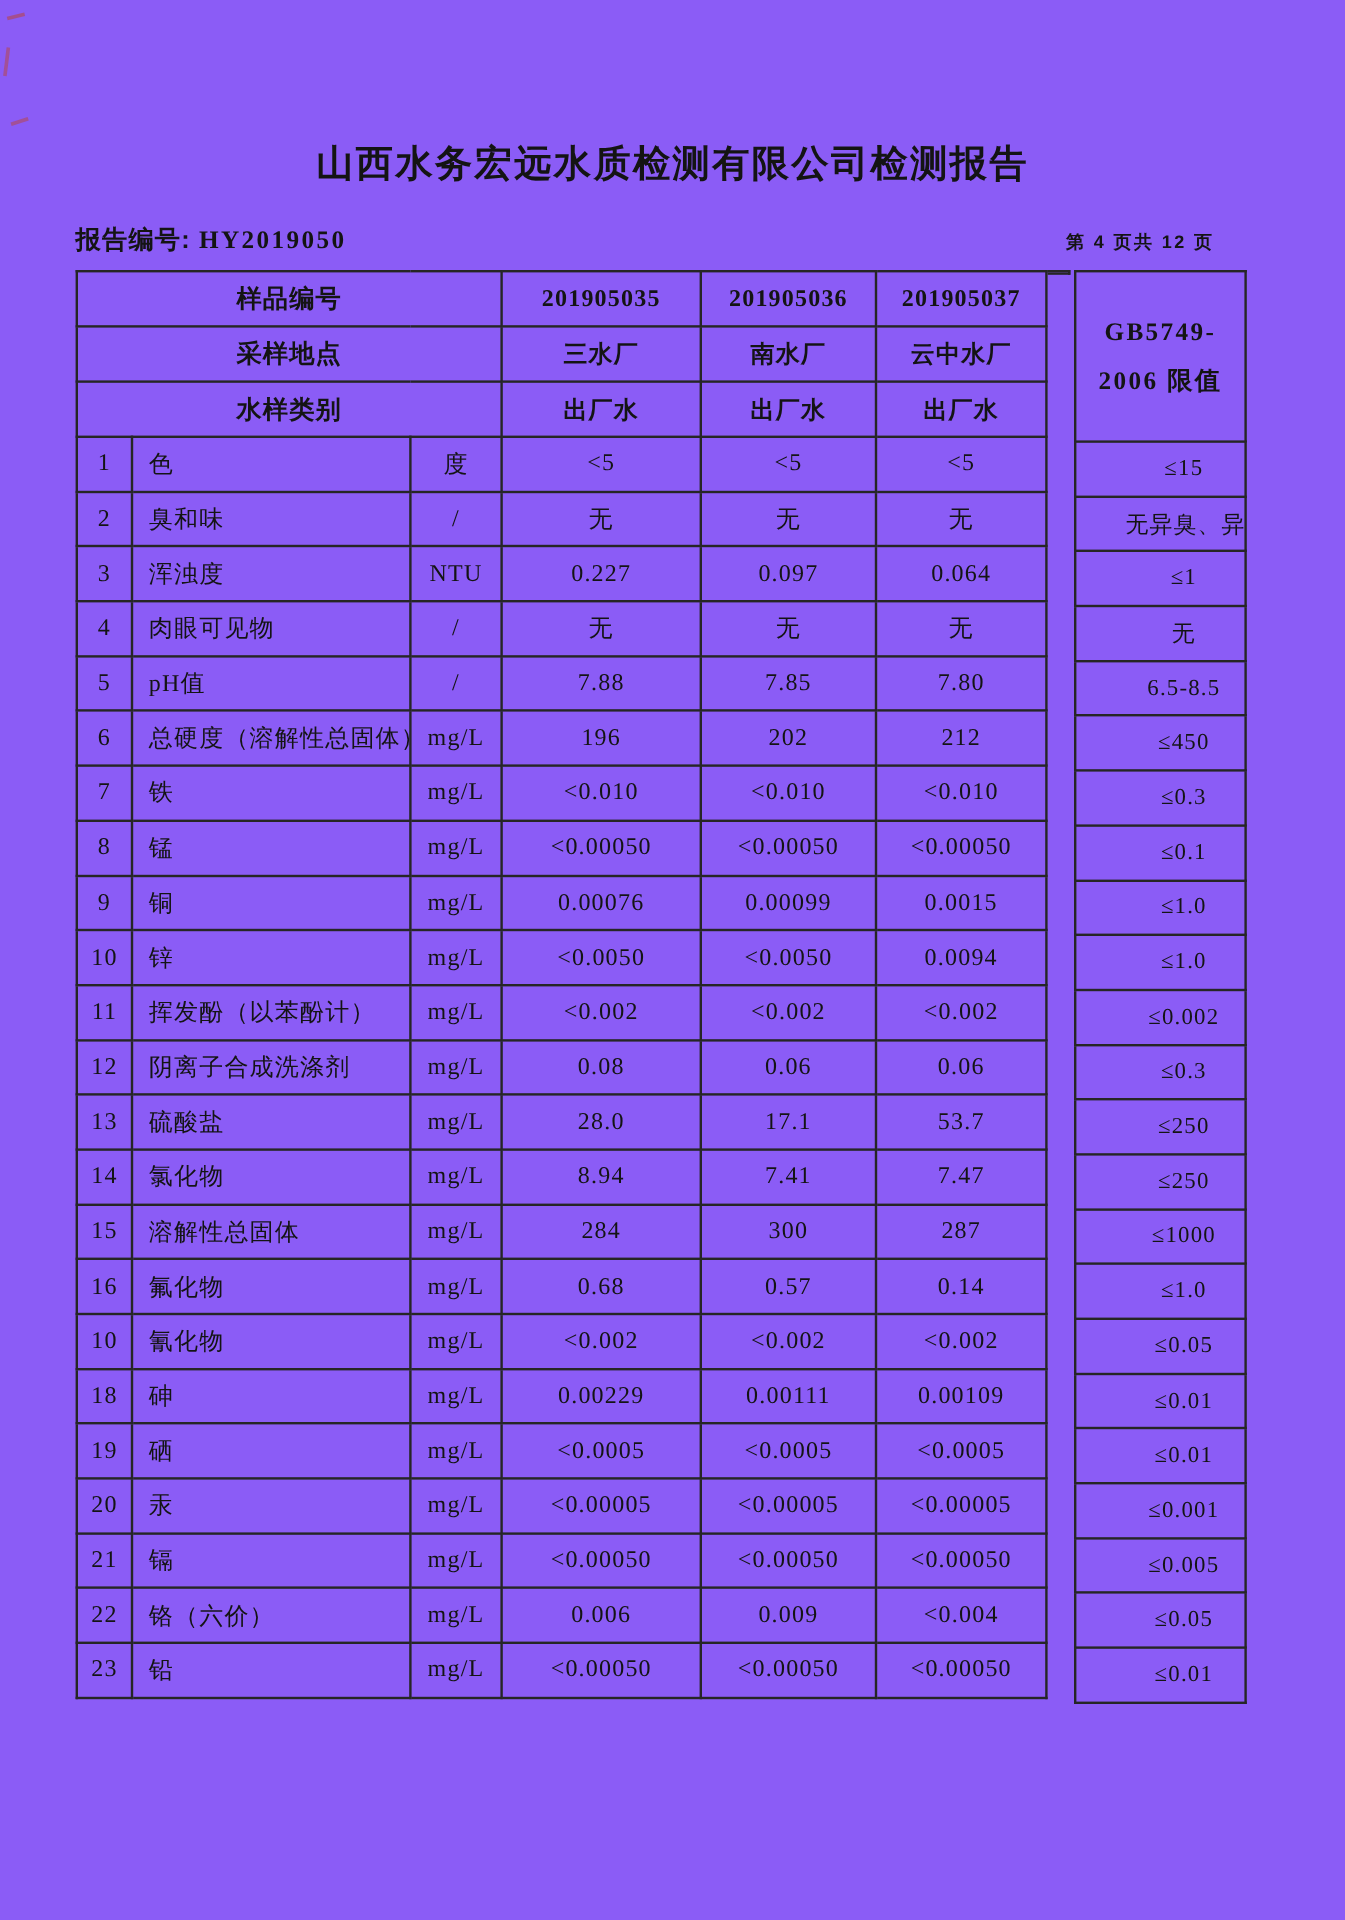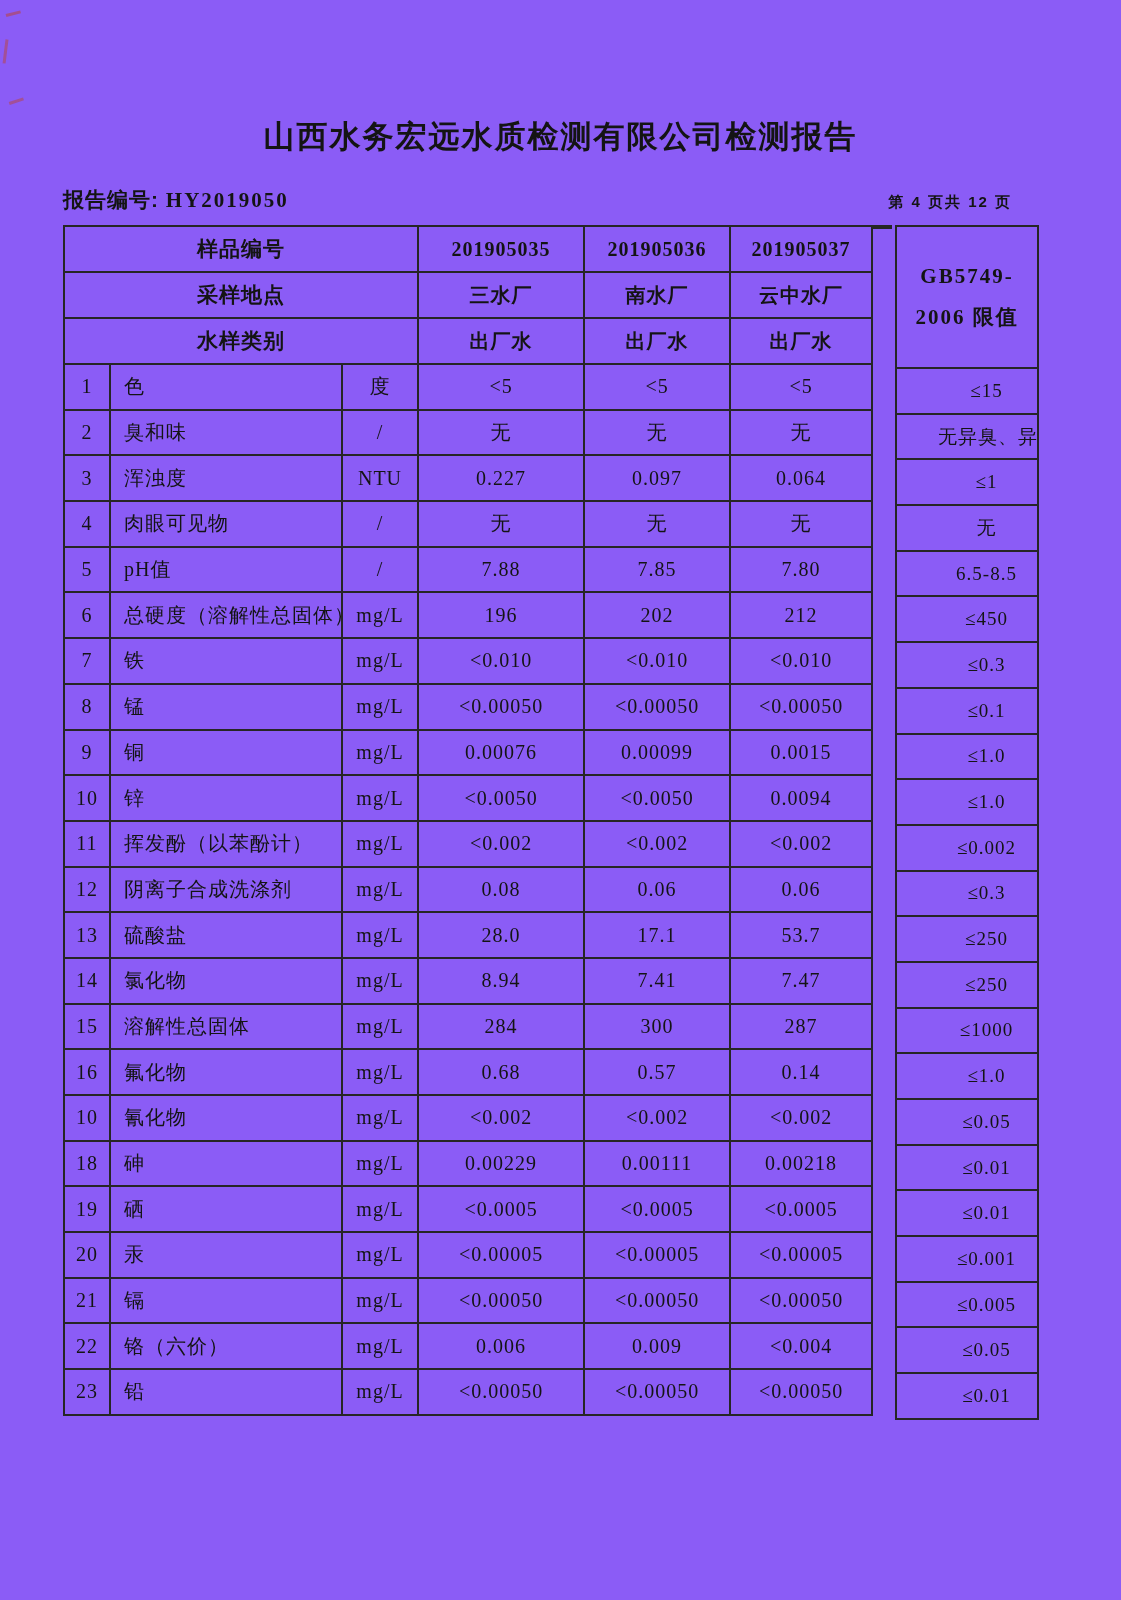--- a/index.html
+++ b/index.html
@@ -259,21 +259,21 @@
     <td class="c-val">&lt;0.002</td>
     <td class="c-val">&lt;0.002</td>
     <td class="c-val">&lt;0.002</td>
   </tr>
           <tr>
     <td class="c-no">18</td>
     <td class="c-name">砷</td>
     <td class="c-unit">mg/L</td>
     <td class="c-val">0.00229</td>
     <td class="c-val">0.00111</td>
-    <td class="c-val">0.00218</td>
+    <td class="c-val">0.00109</td>
   </tr>
           <tr>
     <td class="c-no">19</td>
     <td class="c-name">硒</td>
     <td class="c-unit">mg/L</td>
     <td class="c-val">&lt;0.0005</td>
     <td class="c-val">&lt;0.0005</td>
     <td class="c-val">&lt;0.0005</td>
   </tr>
           <tr>

